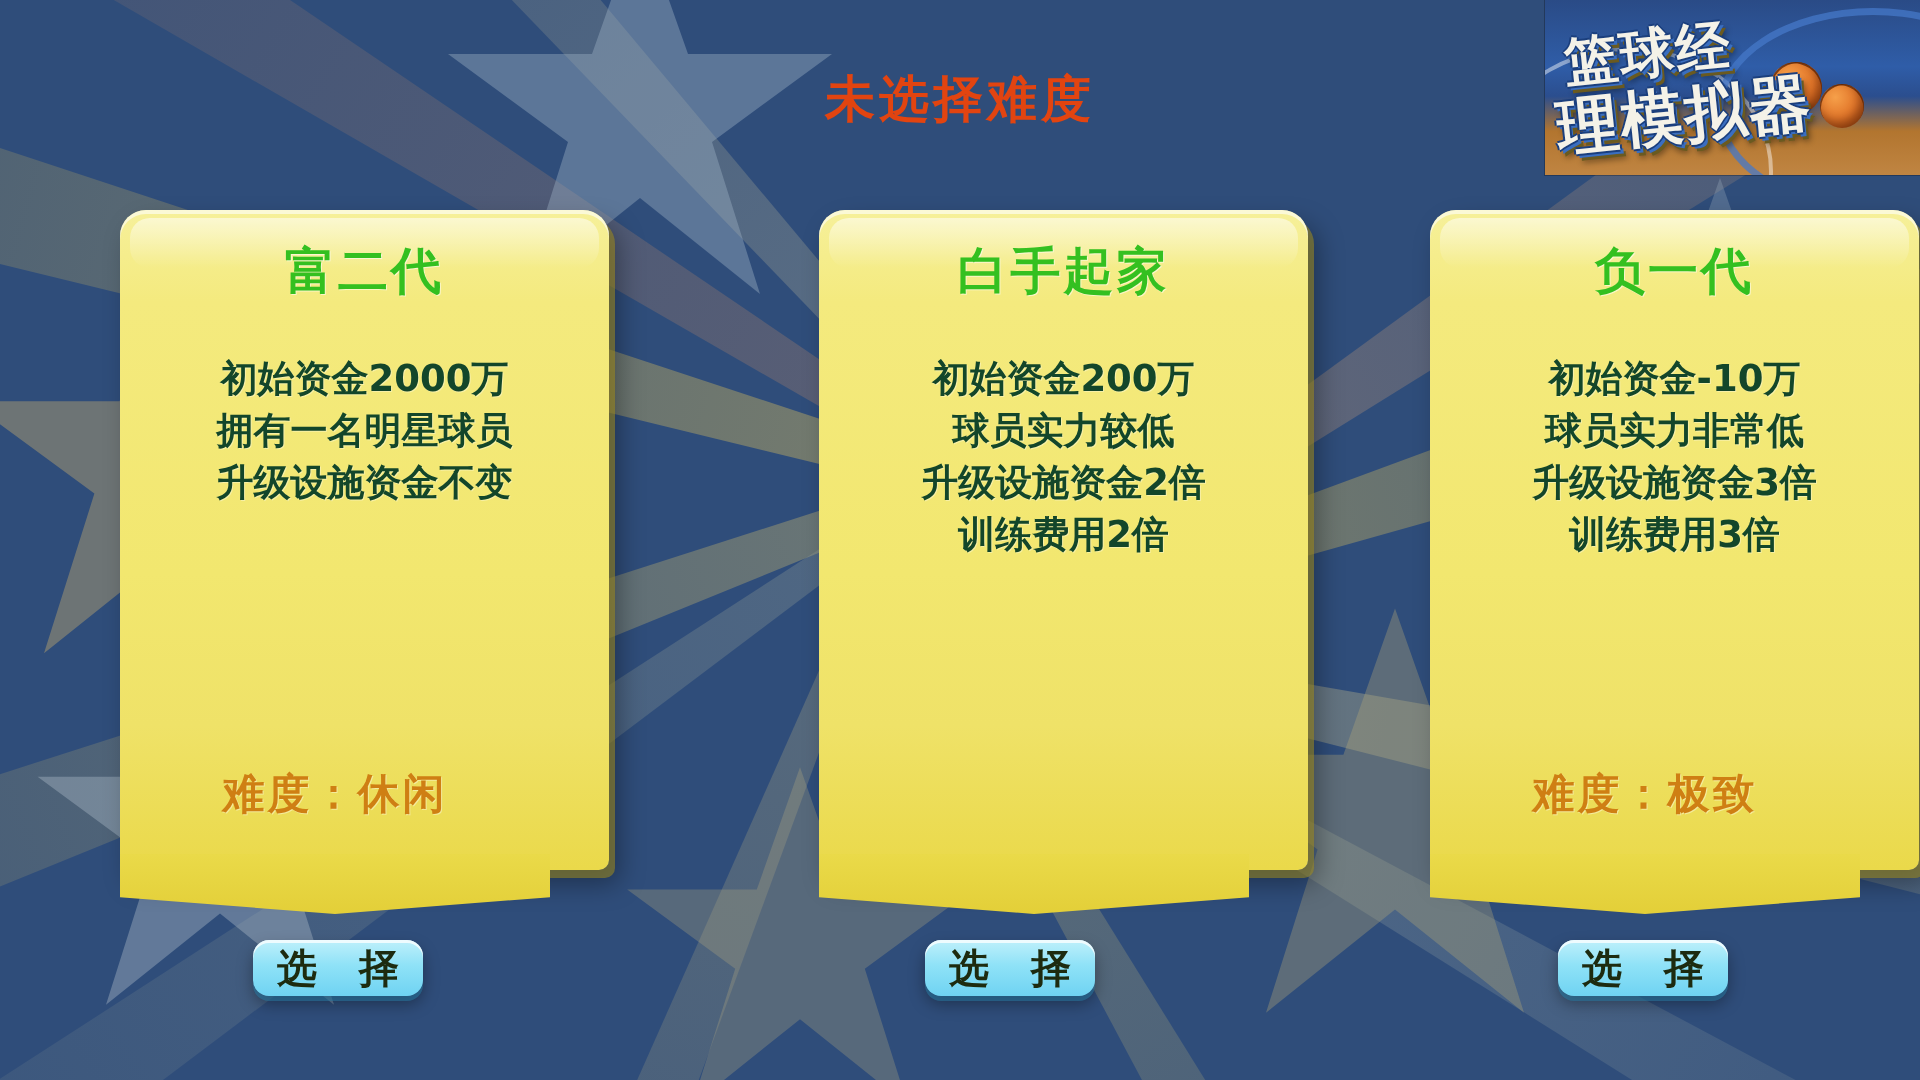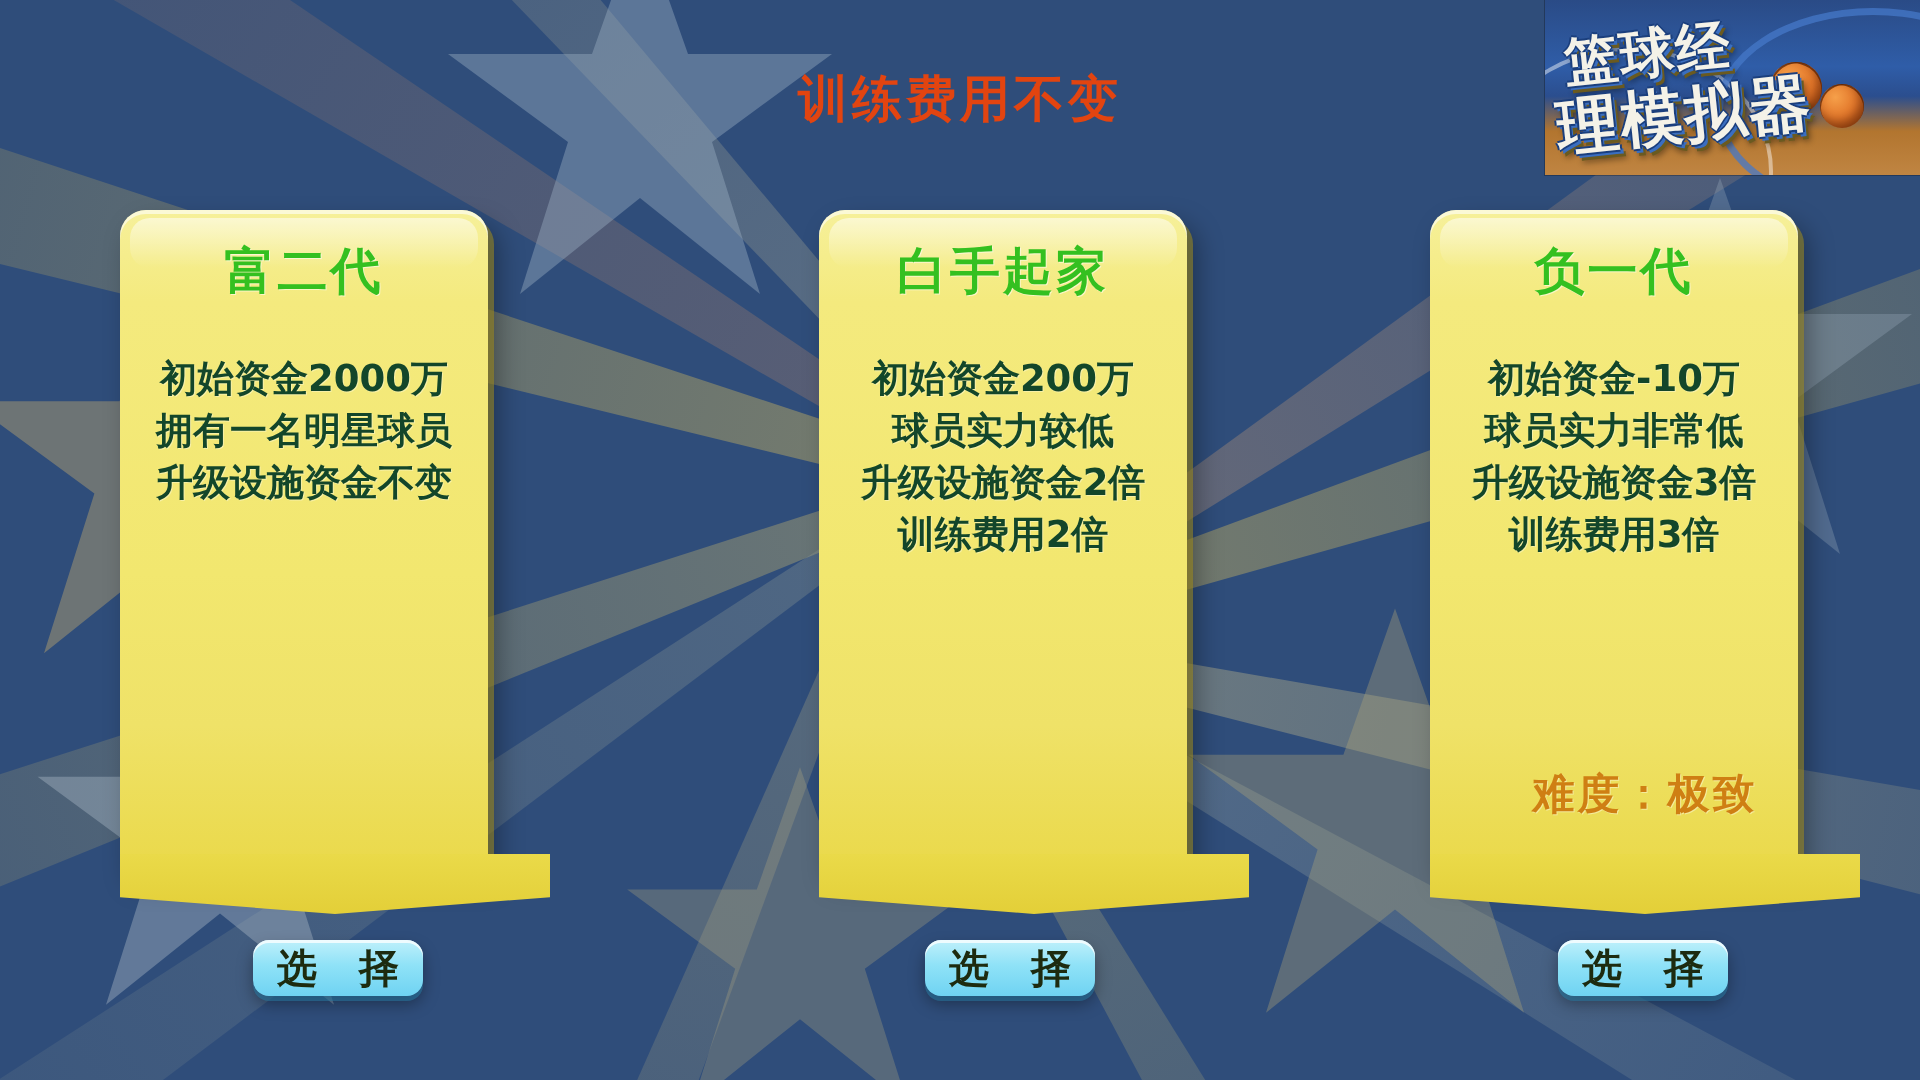--- a/index.html
+++ b/index.html
@@ -67,21 +67,21 @@
     letter-spacing:4px;
   }
 
   
   .col{position:absolute;top:210px;width:430px;}
   .col.c0{left:120.0px;}
   .col.c1{left:819px;}
   .col.c2{left:1410.0px;margin-left:20px;}
 
   .card{
-    position:relative;width:368px;height:660px;
+    position:relative;width:489px;height:660px;
     background:linear-gradient(180deg,#f6f09a 0%,#f4ea7e 14%,#f2e76f 55%,#efe268 78%,#ead94a 100%);
     border-radius:26px 26px 10px 10px;
     box-shadow:
       6px 8px 0 rgba(160,140,30,.55),
       10px 14px 26px rgba(0,0,0,.35),
       inset 0 4px 0 rgba(255,255,255,.6);
   }
   
   .card .ribbon{
     position:absolute;left:0;bottom:-44px;width:430px;height:60px;
@@ -186,31 +186,32 @@
   <div class="arc"></div>
   <div class="arc2"></div>
   <div class="ball" style="right:98px;top:62px;width:52px;height:52px;"></div>
   <div class="ball" style="right:56px;top:84px;width:44px;height:44px;"></div>
   <div class="logotext">
     <div class="logoline l1">篮球经</div>
     <div class="logoline l2">理模拟器</div>
   </div>
 </div>
 
-<div id="page-title">训练费用不变</div>
+<div id="page-title">未选择难度</div>
 
 <div class="col c0">
   <div class="card">
     <div class="sheen"></div>
     <div class="card-title">富二代</div>
     <div class="card-body">
       <div class="line">初始资金2000万</div>
       <div class="line">拥有一名明星球员</div>
       <div class="line">升级设施资金不变</div>
     </div>
+    <div class="card-diff">难度：休闲</div>
     <div class="ribbon"></div>
   </div>
 </div>
 
 <div class="col c1">
   <div class="card">
     <div class="sheen"></div>
     <div class="card-title">白手起家</div>
     <div class="card-body">
       <div class="line">初始资金200万</div>

